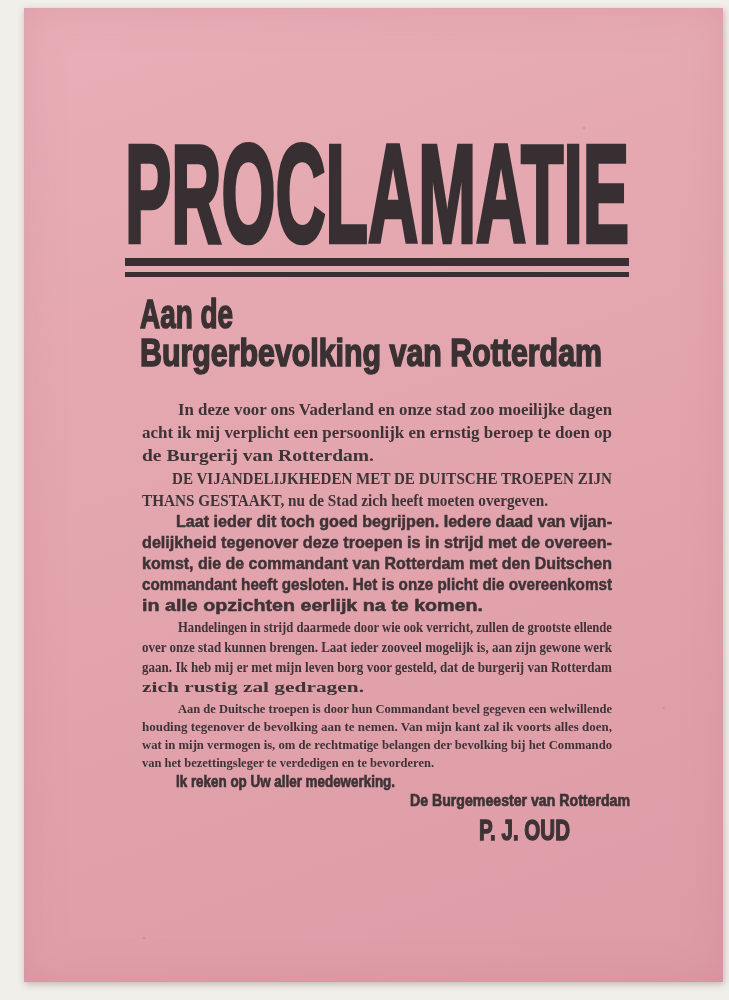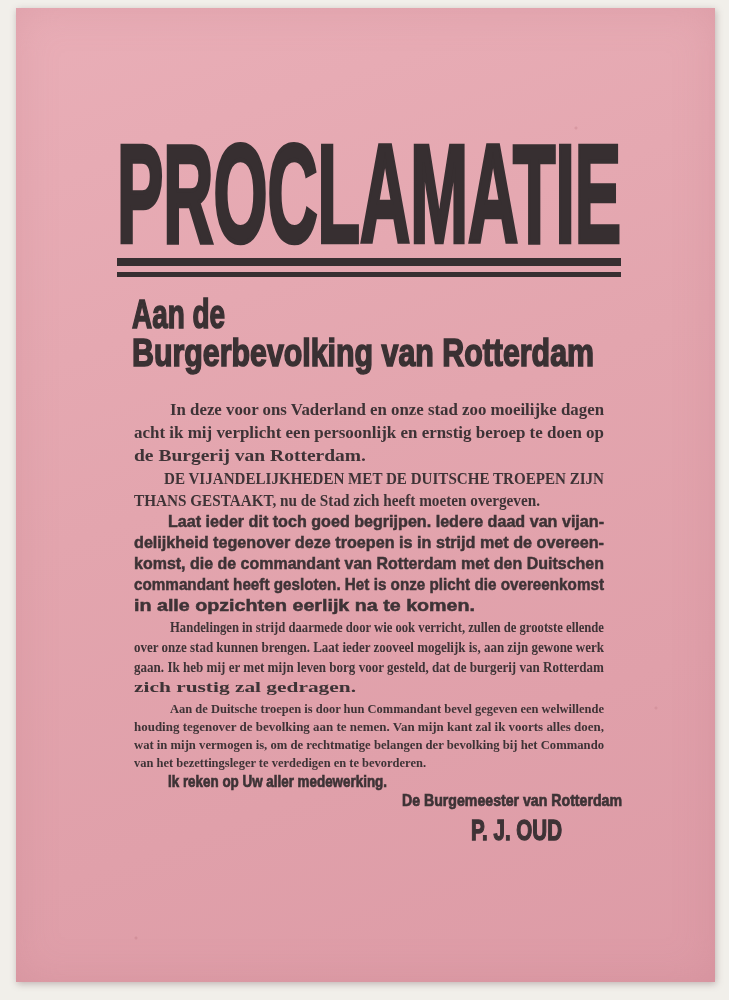--- a/index.html
+++ b/index.html
@@ -6,21 +6,21 @@
   body{
     width:729px;height:1000px;
     background:#f1efea;
     font-family:"Liberation Sans",sans-serif;
     position:relative;
     overflow:hidden;
   }
   .photo{position:absolute;inset:0;}
   .paper{
     position:absolute;
-    left:16px;top:8px;width:699px;height:974px;
+    left:24px;top:8px;width:699px;height:974px;
     background:
       radial-gradient(circle at 190px 300px, rgba(140,60,70,.18) 0 1.5px, transparent 2px),
       radial-gradient(circle at 560px 120px, rgba(140,60,70,.15) 0 1px, transparent 2px),
       radial-gradient(circle at 120px 930px, rgba(140,60,70,.15) 0 1px, transparent 2px),
       radial-gradient(circle at 640px 700px, rgba(140,60,70,.12) 0 1px, transparent 2px),
       linear-gradient(160deg,#e9aeb7 0%,#e3a5ae 45%,#dd9ba6 100%);
     box-shadow:1px 2px 7px rgba(100,70,75,.35), inset 0 0 40px rgba(190,120,130,.25);
   }
   svg{display:block;overflow:visible;position:absolute;}
   text{fill:#3e3336;}

